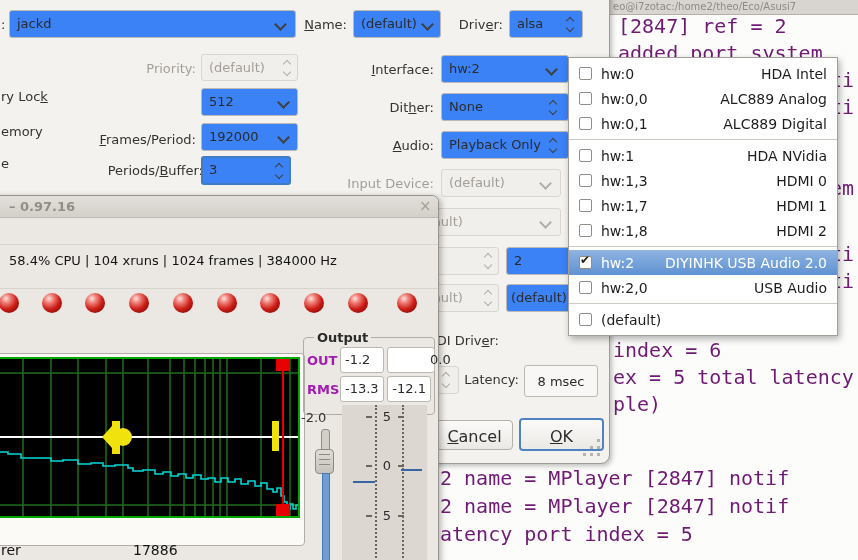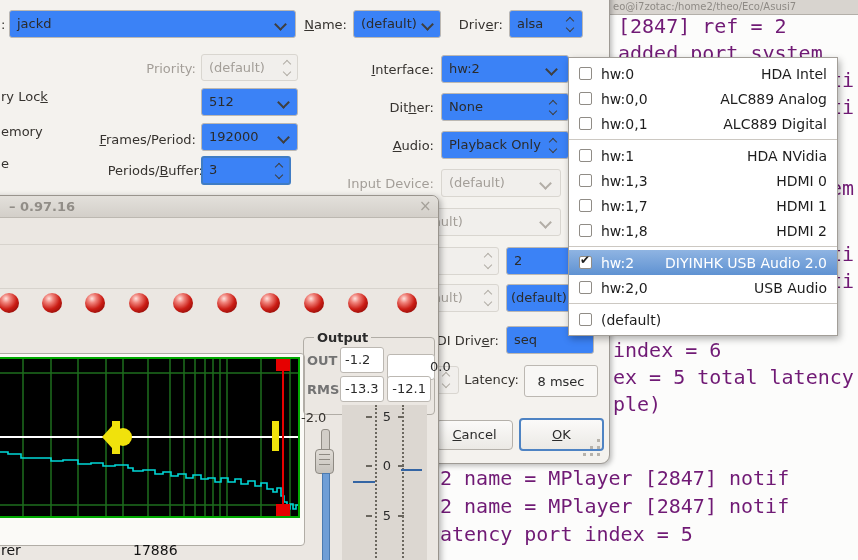--- a/index.html
+++ b/index.html
@@ -11,21 +11,21 @@
   .lbl.dim{color:#a39e98;}
   .box{position:absolute;box-sizing:border-box;background:#3b82f6;border:1px solid #bcb8b2;
        border-radius:3px;font-size:13px;color:#2b2b2b;padding:5px 7px;white-space:nowrap;overflow:hidden;}
   .box.dis{background:#f1efec;border-color:#d9d6d0;color:#a39e98;}
   .box.focus{border:2px solid #3f7cc4;padding:4px 6px;}
   .chev{position:absolute;width:7px;height:7px;border-right:2px solid #3f3f3f;border-bottom:2px solid #3f3f3f;transform:rotate(45deg);}
   .chev.sm{width:5px;height:5px;border-width:1.5px;}
   .chev.up{transform:rotate(-135deg);}
   .chev.dim{border-color:#b2ada6;}
   .btn{position:absolute;box-sizing:border-box;border:1px solid #b4b0aa;border-radius:4px;
-       background:linear-gradient(#fbfaf9,#ebe9e5);font-size:13px;color:#2b2b2b;text-align:center;cursor:default;}
+       background:linear-gradient(#fbfaf9,#ebe9e5);font-size:16px;color:#2b2b2b;text-align:center;cursor:default;}
   
   #dialog{position:absolute;left:-40px;top:-10px;width:648px;height:472px;background:#f4f2ee;
           border:1px solid #9e9a94;border-radius:0 0 9px 0;box-shadow:2px 2px 5px rgba(0,0,0,.25);z-index:20;}
   #ok-btn{border:2px solid #4e83c3;}
   .grip{position:absolute;width:3px;height:3px;background:#b7b3ac;
         box-shadow:-7px 0 #b7b3ac,-14px 0 #b7b3ac,0 -7px #b7b3ac,-7px -7px #b7b3ac,0 -14px #b7b3ac;}
   
   #popup{position:absolute;left:568px;top:57px;width:270px;box-sizing:border-box;background:#fff;
          border:1px solid #a29e98;box-shadow:2px 3px 7px rgba(0,0,0,.3);z-index:40;font-size:14px;color:#1d1d1d;padding:3px 0;}
   .prow{position:relative;height:25px;display:flex;align-items:center;padding:0 10px;gap:9px;}
@@ -44,21 +44,21 @@
   #meter .closex{position:absolute;left:438px;top:1px;font-size:15px;color:#a5a19a;}
   .mline{position:absolute;left:0;right:0;height:1px;background:#d7d3cd;}
   .led{position:absolute;width:20px;height:20px;border-radius:50%;
        background:radial-gradient(circle at 35% 28%,#ffe3de 0%,#f0837b 22%,#cb1d15 55%,#700300 100%);}
   #scope-panel{position:absolute;left:0;top:157px;width:324px;height:193px;background:#fbfaf7;
        border:1px solid #b1ada6;border-radius:4px;box-sizing:border-box;}
   #scope{position:absolute;left:4px;top:161px;width:315px;height:161px;background:#000;
        border:2px solid #00a800;box-sizing:border-box;}
   #out-group{position:absolute;left:322px;top:141px;width:130px;height:76px;border:1px solid #b1ada6;border-radius:4px;}
   #out-group .legend{position:absolute;left:10px;top:-8px;background:#ebe7e2;padding:0 3px;font-size:13px;font-weight:bold;color:#2b2b2b;}
-  .mtr-lbl{position:absolute;font-size:13px;font-weight:bold;color:#737373;}
+  .mtr-lbl{position:absolute;font-size:13px;font-weight:bold;color:#a21caf;}
   .vbox{position:absolute;box-sizing:border-box;background:#fff;border:1px solid #bcb8b2;border-radius:3px;
         font-size:13px;color:#2b2b2b;padding:4px 4px;width:44px;height:26px;}
   #scale{position:absolute;left:361px;top:209px;width:85px;height:176px;background:#dcd7d1;}
   .dotcol{position:absolute;top:0;bottom:0;width:0;border-left:2px dotted #6b675f;}
   .tickdash{position:absolute;width:6px;height:2px;background:#6b675f;}
   .peak{position:absolute;height:2px;background:#3465a4;}
   .scale-num{position:absolute;left:33px;width:24px;text-align:center;font-size:13px;color:#2b2b2b;}
   #slider-stem{position:absolute;left:340px;top:233px;width:9px;height:22px;background:#d2cec8;border:1px solid #918d86;border-radius:3px 3px 0 0;box-sizing:border-box;}
   #slider-handle{position:absolute;left:334px;top:253px;width:19px;height:25px;border:1px solid #8e8a83;border-radius:4px;
        background:linear-gradient(#e0dcd6,#c6c2bc);box-sizing:border-box;}
@@ -186,23 +186,20 @@
     <div class="box dis" style="left:438px;top:293px;width:100px;height:28px;">
       <span>(default)</span>
       <span class="chev sm up dim" style="right:7px;top:6px;"></span>
       <span class="chev sm dim" style="right:7px;top:14px;"></span>
     </div>
     <div class="box" style="left:545px;top:293px;width:68px;height:28px;padding:5px 4px;">
       <span>(default)</span>
     </div>
 
     <span class="lbl r" style="left:438px;top:342px;width:100px;">MIDI Driv<u>e</u>r:</span>
-    <div class="box" style="left:545px;top:335px;width:88px;height:28px;">
-      <span>seq</span>
-    </div>
 
     <div class="box dis" style="left:438px;top:375px;width:60px;height:28px;">
       <span class="chev sm up dim" style="right:9px;top:6px;"></span>
       <span class="chev sm dim" style="right:9px;top:14px;"></span>
     </div>
     <span class="lbl r" style="left:500px;top:381px;width:58px;">Latency:</span>
     <div class="box" style="left:563px;top:374px;width:74px;height:32px;text-align:center;padding-top:8px;background:#f8f7f5;">
       <span>8 msec</span>
     </div>
 
@@ -286,20 +283,21 @@
       <span class="nm"></span>
     </div>
     </div>
 
   <div id="meter">
     <div class="titlebar">
       <span class="title">– 0.97.16</span>
       <span class="closex">×</span>
     </div>
     <div class="mline" style="top:48px;"></div>
+    <span class="lbl" style="left:28px;top:57px;font-size:13px;color:#141414;">58.4% CPU  |  104 xruns  |  1024 frames  |  384000 Hz</span>
     <div class="mline" style="top:92px;"></div>
     <div id="led-row">
         <div class="led" style="left: 18px; top: 97px;"></div>
         <div class="led" style="left: 61px; top: 97px;"></div>
         <div class="led" style="left: 104px; top: 97px;"></div>
         <div class="led" style="left: 148px; top: 97px;"></div>
         <div class="led" style="left: 192px; top: 97px;"></div>
         <div class="led" style="left: 236px; top: 97px;"></div>
         <div class="led" style="left: 279px; top: 97px;"></div>
         <div class="led" style="left: 323px; top: 97px;"></div>
@@ -343,21 +341,21 @@
           <rect x="289" y="145" width="14" height="12" fill="#e60000"></rect>
         </g>
       </svg>
     </div>
 
     <div id="out-group">
       <span class="legend">Output</span>
     </div>
     <span class="mtr-lbl" style="left:326px;top:157px;">OUT</span>
     <div class="vbox" style="left:359px;top:151px;">-1.2</div>
-    <div class="vbox" style="left:406px;top:158px;padding-left:42px;">0.0</div>
+    <div class="vbox" style="left:406px;top:151px;padding-left:42px;">0.0</div>
     <span class="mtr-lbl" style="left:326px;top:186px;">RMS</span>
     <div class="vbox" style="left:359px;top:180px;">-13.3</div>
     <div class="vbox" style="left:406px;top:180px;text-align:right;">-12.1</div>
 
     <span class="lbl" style="left:320px;top:214px;font-size:13px;">-2.0</span>
 
     <div id="scale">
       <div class="dotcol" style="left:33px;"></div>
       <div class="dotcol" style="left:60px;"></div>
       <span class="scale-num" style="top:4px;">5</span>

